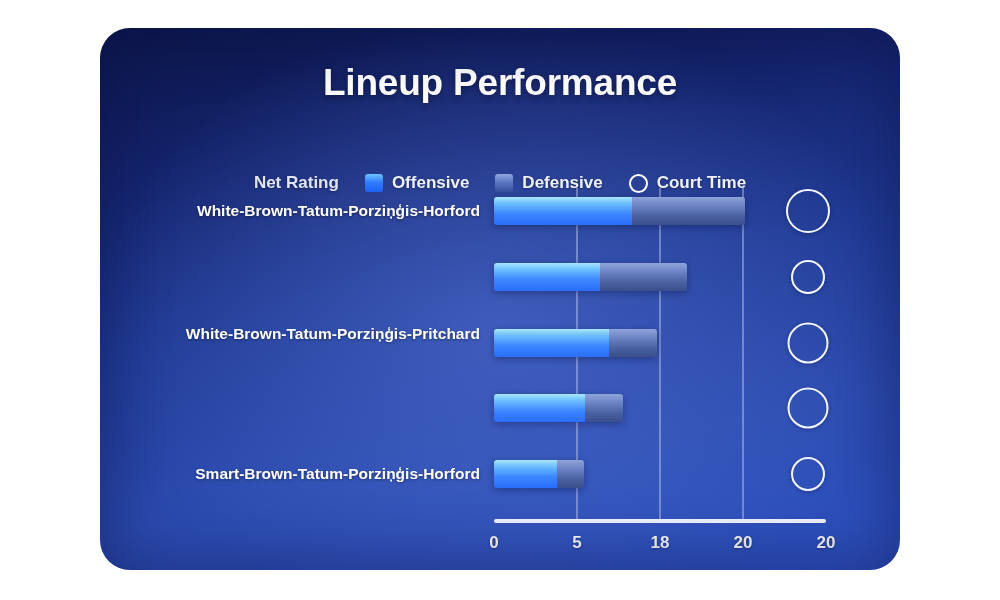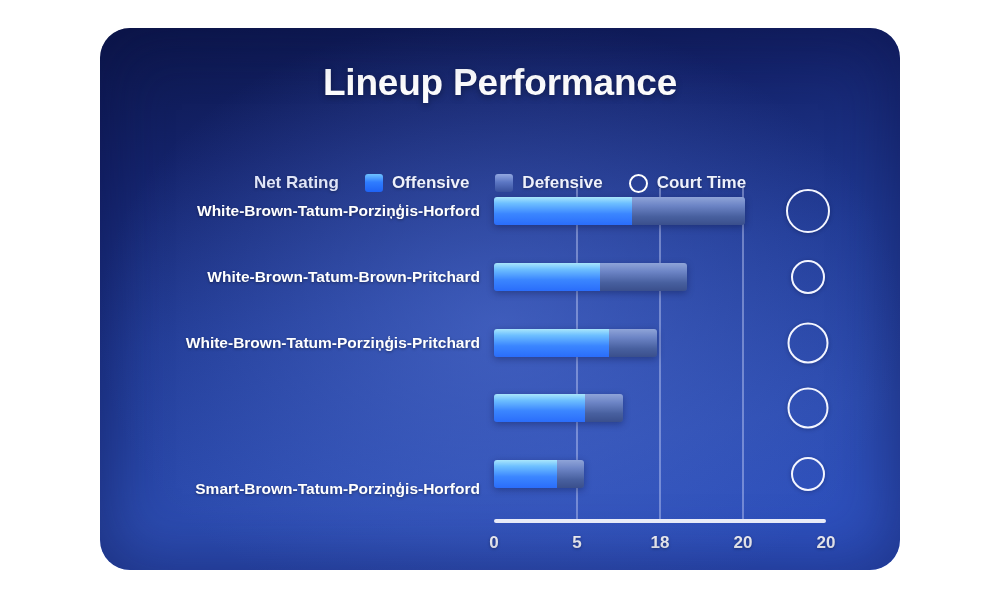--- a/index.html
+++ b/index.html
@@ -209,38 +209,37 @@
         <div class="tick-label" style="left: 477px; top: 505px;">5</div>
         <div class="tick-label" style="left: 560px; top: 505px;">18</div>
         <div class="tick-label" style="left: 643px; top: 505px;">20</div>
         <div class="tick-label" style="left: 726px; top: 505px;">20</div>
         <div class="row-label" style="top: 183px; right: 420px;">White-Brown-Tatum-Porziņģis-Horford</div>
         <div class="bar-group" style="left: 394px; top: 183px; height: 28px; width: 250.66px;">
           <div class="seg-off" style="width: 137.78px;"></div>
           <div class="seg-def" style="width: 112.88px;"></div>
         </div>
         <div class="court-circle" style="left: 708px; top: 183px; width: 40px; height: 40px;"></div>
-        <div class="row-label" style="top: 249px; right: 420px;">White-Brown-Tatum-Brown-Pritchard</div>
         <div class="bar-group" style="left: 394px; top: 249px; height: 28px; width: 192.56px;">
           <div class="seg-off" style="width: 106.24px;"></div>
           <div class="seg-def" style="width: 86.32px;"></div>
         </div>
         <div class="court-circle" style="left: 708px; top: 249px; width: 30px; height: 30px;"></div>
-        <div class="row-label" style="top: 315px; right: 420px;">White-Brown-Tatum-Porziņģis-Pritchard</div>
+        <div class="row-label" style="top: 306px; right: 420px;">White-Brown-Tatum-Porziņģis-Pritchard</div>
         <div class="bar-group" style="left: 394px; top: 315px; height: 28px; width: 162.68px;">
           <div class="seg-off" style="width: 114.54px;"></div>
           <div class="seg-def" style="width: 48.14px;"></div>
         </div>
         <div class="court-circle" style="left: 708px; top: 315px; width: 37px; height: 37px;"></div>
         <div class="bar-group" style="left: 394px; top: 380px; height: 28px; width: 129.48px;">
           <div class="seg-off" style="width: 91.3px;"></div>
           <div class="seg-def" style="width: 38.18px;"></div>
         </div>
         <div class="court-circle" style="left: 708px; top: 380px; width: 37px; height: 37px;"></div>
-        <div class="row-label" style="top: 446px; right: 420px; margin-top: 15px;">Smart-Brown-Tatum-Porziņģis-Horford</div>
+        <div class="row-label" style="top: 446px; right: 420px;">Smart-Brown-Tatum-Porziņģis-Horford</div>
         <div class="bar-group" style="left: 394px; top: 446px; height: 28px; width: 89.64px;">
           <div class="seg-off" style="width: 63.08px;"></div>
           <div class="seg-def" style="width: 26.56px;"></div>
         </div>
         <div class="court-circle" style="left: 708px; top: 446px; width: 30px; height: 30px;"></div>
       </div>
 
   </div>
 </div>
 

